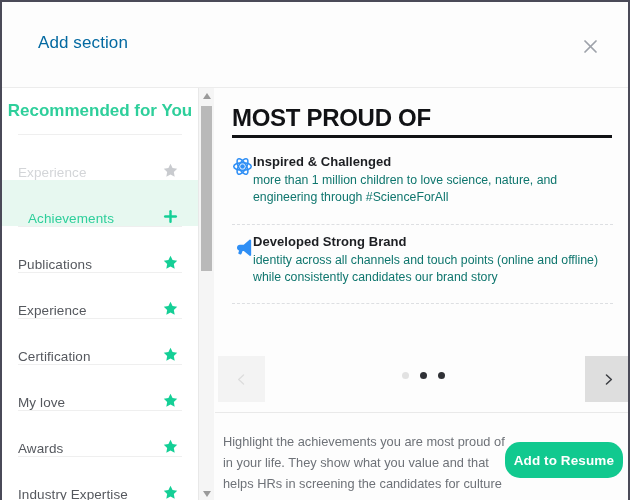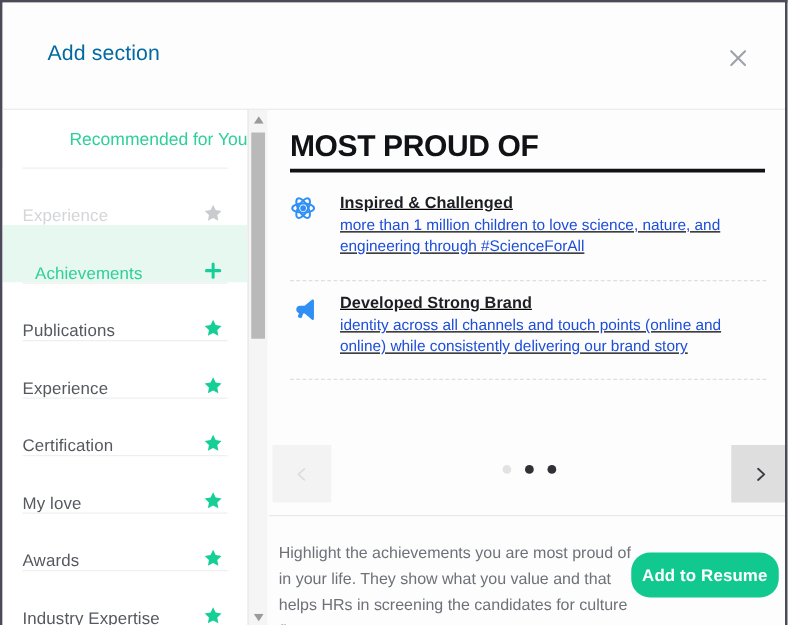--- a/index.html
+++ b/index.html
@@ -75,24 +75,24 @@
     position: absolute;
     left: 0; top: 0;
     width: 196px;
     height: 414px;
     background: #ffffff;
     overflow: hidden;
   }
   .sidebar-head {
     height: 46px;
     line-height: 46px;
-    text-align: right;
+    text-align: center;
     color: #2ecf9b;
-    font-size: 14px;
-    font-weight: normal;
+    font-size: 17px;
+    font-weight: bold;
   }
   .sidebar-list {
     position: relative;
   }
   .side-item {
     position: relative;
     height: 46px;
     display: flex;
     align-items: flex-end;
     padding: 0 18px 0 16px;
@@ -214,33 +214,32 @@
   .entry-icon {
     position: absolute;
     left: 0;
     top: 2px;
     width: 22px;
     height: 22px;
     color: #2f8ff5;
   }
   .entry-icon svg { display: block; }
   .entry-body {
-    margin-left: 40px;
-    text-decoration: underline;
+    margin-left: 21px;
   }
   .entry-title {
     font-size: 13px;
     font-weight: bold;
     color: #1c1e22;
     margin-bottom: 3px;
     letter-spacing: 0.05px;
   }
   .entry-desc {
     font-size: 12.3px;
-    color: #1d4ed8;
+    color: #0f766e;
     line-height: 17px;
   }
   .entry-sep {
     position: absolute;
     left: 17px;
     width: 381px;
     height: 0;
     border-top: 1px dashed #dddfe2;
   }
   .sep-1 { top: 136px; }
@@ -479,21 +478,21 @@
         <div class="entry-sep sep-1"></div>
 
         <div class="entry entry-2">
           <div class="entry-icon">
             <svg width="21" height="21" viewBox="0 0 24 24" fill="currentColor">
               <path d="M21.2 4.2c-.4-.3-.9-.2-1.2.1l-6.6 5.6H9.1c-1.9 0-3.4 1.5-3.4 3.4 0 1.6 1.1 2.9 2.5 3.3l-.9 2.6c-.2.6.1 1.2.7 1.4l1.5.5c.6.2 1.2-.1 1.4-.7l1.2-3.4h1.4l6.6 5.6c.3.3.8.3 1.2.1.4-.2.6-.6.6-1V5.2c0-.4-.2-.8-.7-1z"></path>
             </svg>
           </div>
           <div class="entry-body">
             <div class="entry-title">Developed Strong Brand</div>
-            <div class="entry-desc">identity across all channels and touch points (online and online) while consistently delivering our brand story</div>
+            <div class="entry-desc">identity across all channels and touch points (online and offline) while consistently candidates our brand story</div>
           </div>
         </div>
 
         <div class="entry-sep sep-2"></div>
 
         <div class="carousel">
           <div class="nav-btn nav-prev">
             <svg width="13" height="13" viewBox="0 0 16 16" fill="none" stroke="currentColor" stroke-width="1.6" stroke-linecap="round" stroke-linejoin="round">
               <polyline points="10.5,2.5 4.5,8 10.5,13.5"></polyline>
             </svg>

